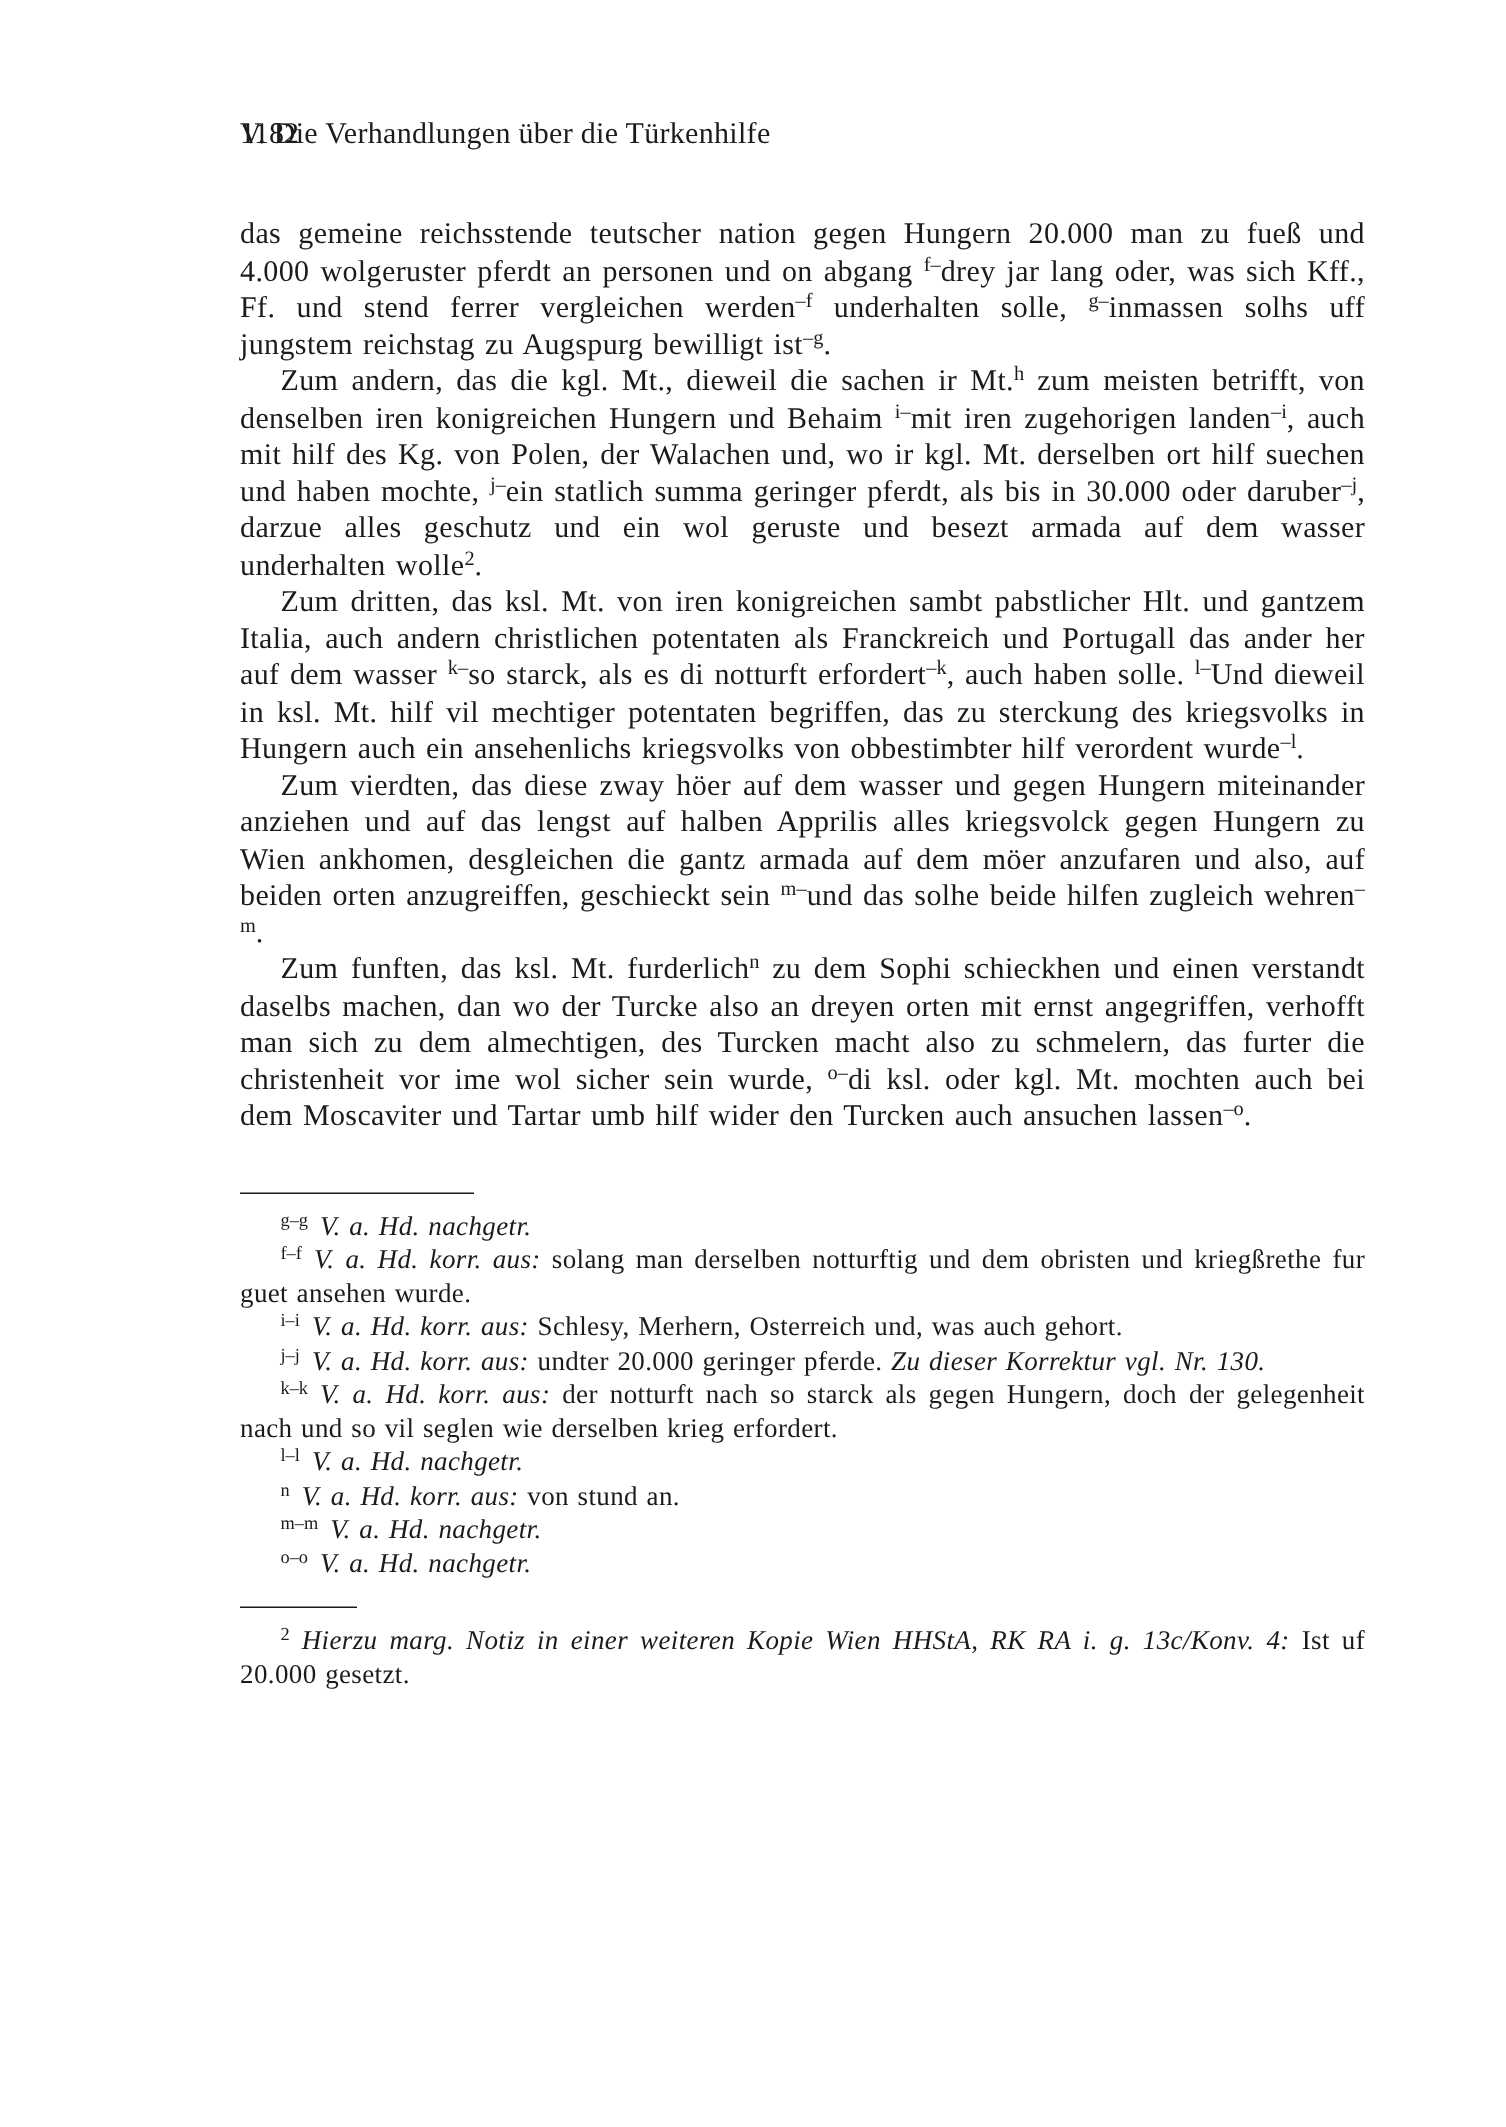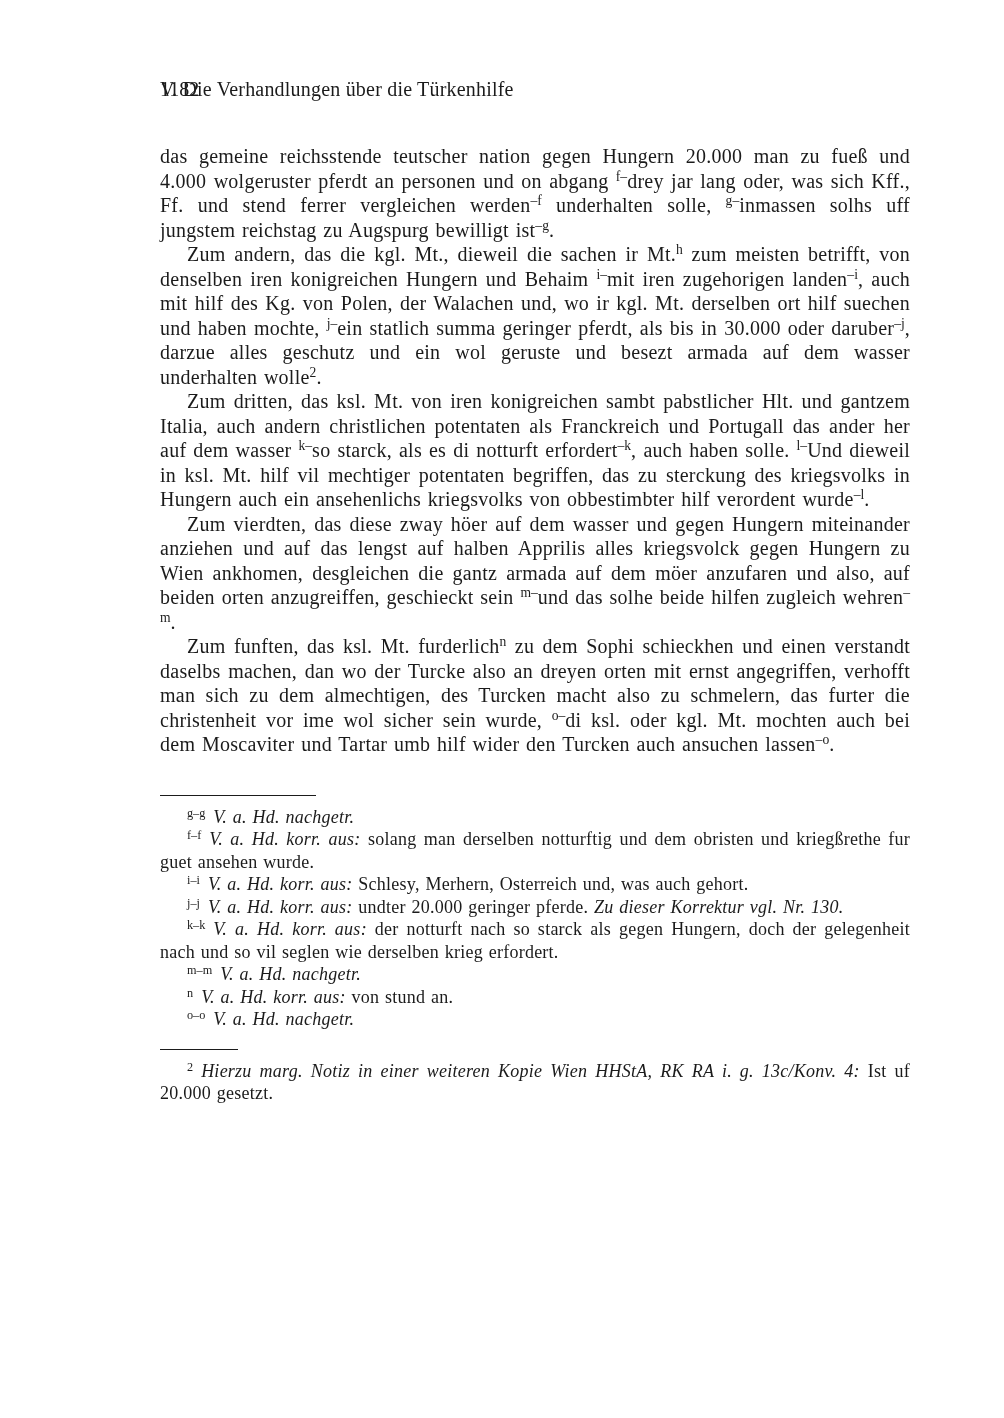--- a/index.html
+++ b/index.html
@@ -86,22 +86,23 @@
     </main>
 
   <section class="apparatus">
     <div class="rule"></div>
     <div class="notes-block" id="apparatus-list">
         <p class="note"><sup class="note-label">g–g</sup><span class="note-body"><span class="seg-i">V. a. Hd. nachgetr.</span></span></p>
         <p class="note"><sup class="note-label">f–f</sup><span class="note-body"><span class="seg-i">V. a. Hd. korr. aus:</span><span> solang man derselben notturftig und dem obristen und kriegßrethe fur guet ansehen wurde.</span></span></p>
         <p class="note"><sup class="note-label">i–i</sup><span class="note-body"><span class="seg-i">V. a. Hd. korr. aus:</span><span> Schlesy, Merhern, Osterreich und, was auch gehort.</span></span></p>
         <p class="note"><sup class="note-label">j–j</sup><span class="note-body"><span class="seg-i">V. a. Hd. korr. aus:</span><span> undter 20.000 geringer pferde. </span><span class="seg-i">Zu dieser Korrektur vgl. Nr. 130.</span></span></p>
         <p class="note"><sup class="note-label">k–k</sup><span class="note-body"><span class="seg-i">V. a. Hd. korr. aus:</span><span> der notturft nach so starck als gegen Hungern, doch der gelegenheit nach und so vil seglen wie derselben krieg erfordert.</span></span></p>
+        <p class="note"><sup class="note-label">l–l</sup><span class="note-body"><span class="seg-i">V. a. Hd. nachgetr.</span></span></p>
+        <p class="note"><sup class="note-label">n</sup><span class="note-body"><span class="seg-i">V. a. Hd. korr. aus:</span><span> von stund an.</span></span></p>
         <p class="note"><sup class="note-label">m–m</sup><span class="note-body"><span class="seg-i">V. a. Hd. nachgetr.</span></span></p>
-        <p class="note"><sup class="note-label">n</sup><span class="note-body"><span class="seg-i">V. a. Hd. korr. aus:</span><span> von stund an.</span></span></p>
         <p class="note"><sup class="note-label">o–o</sup><span class="note-body"><span class="seg-i">V. a. Hd. nachgetr.</span></span></p>
       </div>
   </section>
 
   <section class="footnotes">
     <div class="rule short"></div>
     <div class="notes-block" id="numbered-list">
         <p class="note"><sup class="note-label">2</sup><span class="note-body"><span class="seg-i">Hierzu marg. Notiz in einer weiteren Kopie Wien HHStA, RK RA i. g. 13c/Konv. 4:</span><span> Ist uf 20.000 gesetzt.</span></span></p>
       </div>
   </section>

